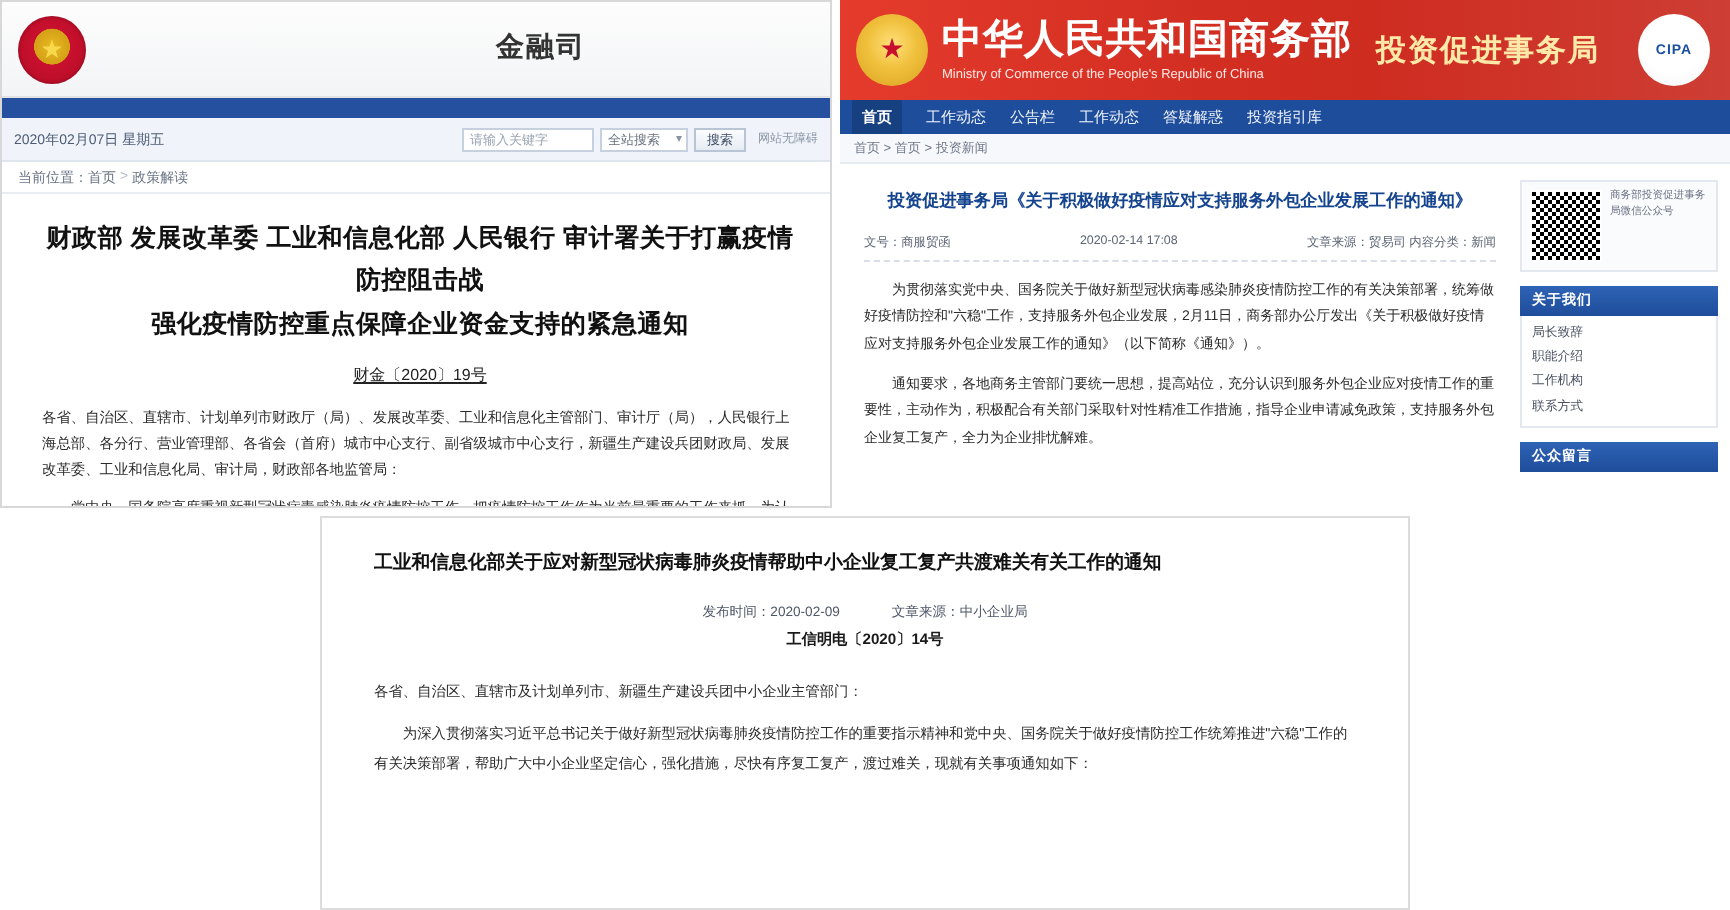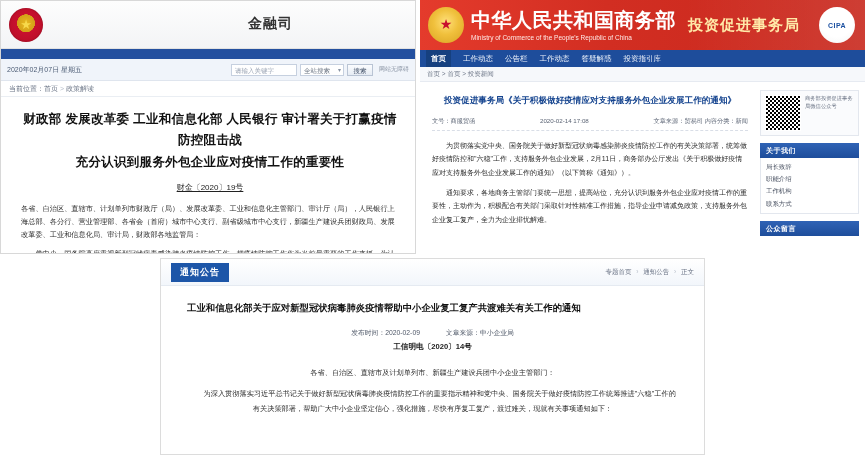--- a/index.html
+++ b/index.html
@@ -457,21 +457,21 @@
     font-size: 7.6px;
     font-weight: bold;
     color: #1a1a1a;
   }
   .miit-paras {
     margin-top: 14px;
     font-size: 7.2px;
     color: #2b2b2b;
     line-height: 2.0;
   }
-  .miit-paras p { margin: 0 0 7px 0; text-indent: 2em; text-align: center; }
+  .miit-paras p { margin: 0 0 7px 0; text-indent: 2em; }
   .miit-paras p.noindent { text-indent: 0; }
 </style>
 </head>
 <body>
 
 <div class="panel-mof">
 
   <div class="mof-header">
     <div class="emblem"></div>
     <div class="mof-dept">金融司</div>
@@ -492,21 +492,21 @@
   <div class="mof-crumb">
     <span>当前位置：</span>
     <span>首页</span>
     <span class="sep">&gt;</span>
     <span>政策解读</span>
   </div>
 
   <div class="mof-body">
     <div class="mof-h1">
       <span>财政部 发展改革委 工业和信息化部 人民银行 审计署关于打赢疫情防控阻击战</span>
-      <span class="line2">充分认识到服务外包企业应对疫情工作的重要性</span>
+      <span class="line2">强化疫情防控重点保障企业资金支持的紧急通知</span>
     </div>
     <div class="mof-docno">财金〔2020〕19号</div>
     <div class="mof-paras">
       <p class="noindent">各省、自治区、直辖市、计划单列市财政厅（局）、发展改革委、工业和信息化主管部门、审计厅（局），人民银行上海总部、各分行、营业管理部、各省会（首府）城市中心支行、副省级城市中心支行，新疆生产建设兵团财政局、发展改革委、工业和信息化局、审计局，财政部各地监管局：</p>
       <p>党中央、国务院高度重视新型冠状病毒感染肺炎疫情防控工作。把疫情防控工作作为当前最重要的工作来抓。为认真贯彻习近平总书记关于加强疫情防控工作的重要指示和中央政治局常委会会议精神，根据李克强总理主持召开中央应对疫情工作领导小组会议部署要求，现就强化疫情防控重点保障企业资金支持有关事项紧急通知如下：</p>
     </div>
   </div>
 </div>
 
 <div class="panel-mofcom">
@@ -558,30 +558,20 @@
         <div>工作机构</div>
         <div>联系方式</div>
       </div>
       <div class="side-title2">公众留言</div>
     </div>
   </div>
 </div>
 
 <div class="panel-miit">
 
-  <div class="miit-top">
-    <div class="miit-tab">通知公告</div>
-    <div class="miit-crumb">
-      <span>专题首页</span>
-      <span class="sep">›</span>
-      <span>通知公告</span>
-      <span class="sep">›</span>
-      <span>正文</span>
-    </div>
-  </div>
 
   <div class="miit-body">
     <div class="miit-h1">工业和信息化部关于应对新型冠状病毒肺炎疫情帮助中小企业复工复产共渡难关有关工作的通知</div>
     <div class="miit-meta">
       <span>发布时间：2020-02-09</span>
       <span>文章来源：中小企业局</span>
     </div>
     <div class="miit-docno">工信明电〔2020〕14号</div>
     <div class="miit-paras">
       <p class="noindent">各省、自治区、直辖市及计划单列市、新疆生产建设兵团中小企业主管部门：</p>

